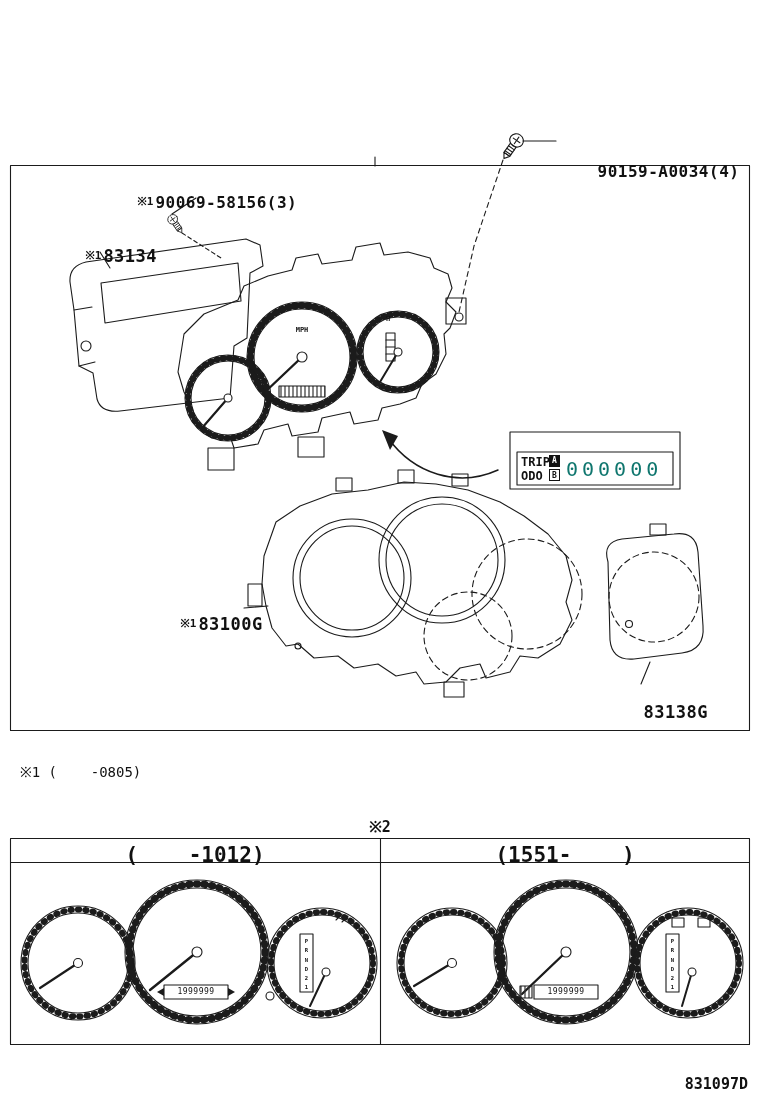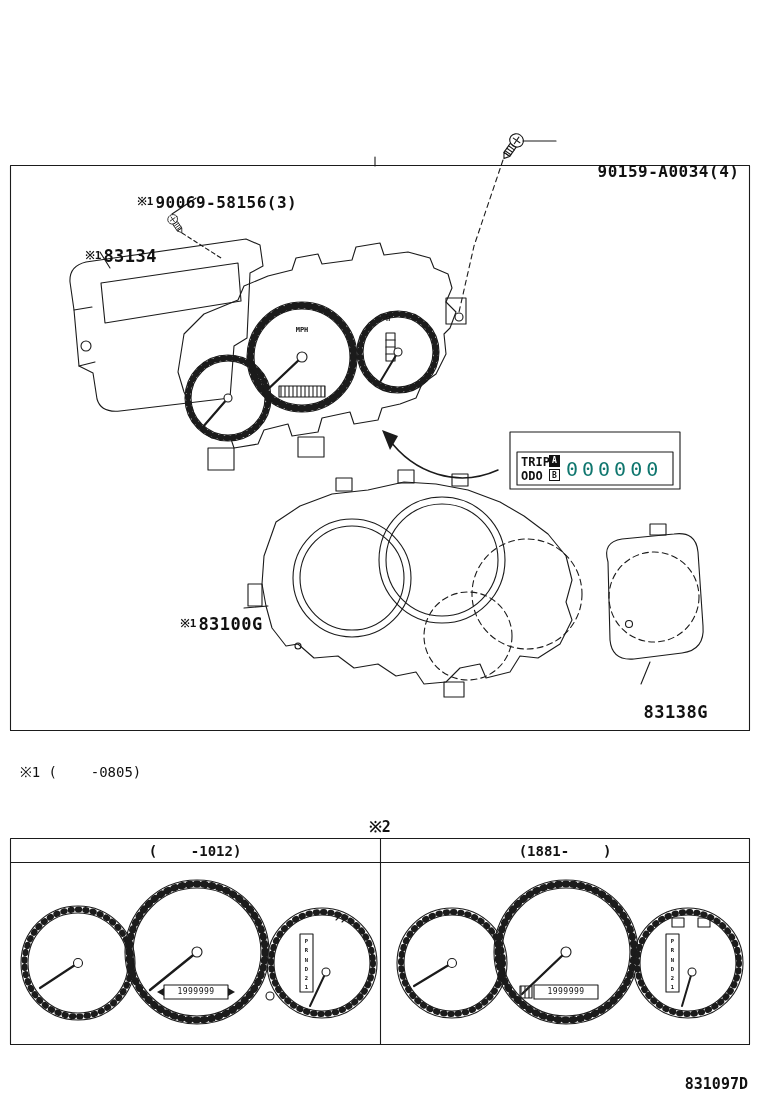--- a/index.html
+++ b/index.html
@@ -6,21 +6,21 @@
   .page{
     position:relative;width:760px;height:1112px;background:#fff;overflow:hidden;
     font-family:"DejaVu Sans Mono","Liberation Mono",monospace;color:#111;
   }
   svg.art{position:absolute;left:0;top:0;z-index:0;}
   .lbl{position:absolute;z-index:2;white-space:pre;line-height:1.1;}
   .ref{font-size:11px;font-weight:bold;vertical-align:3px;margin-right:2px;}
   .num{font-size:16px;font-weight:bold;letter-spacing:.5px;}
   .num.lg{font-size:17px;}
   .note{position:absolute;z-index:2;font-size:14px;white-space:pre;}
-  .hdr{position:absolute;z-index:2;font-size:14px;font-weight:bold;text-align:center;white-space:pre;}
+  .hdr{position:absolute;z-index:2;font-size:21px;font-weight:bold;text-align:center;white-space:pre;}
   .docnum{position:absolute;z-index:2;font-size:15px;font-weight:bold;text-align:right;}
   .tbl-ref{position:absolute;z-index:2;font-size:15px;font-weight:bold;text-align:center;}
   .trip-lbl{position:absolute;z-index:2;font-size:12px;font-weight:bold;line-height:1;}
   .selbox{position:absolute;z-index:2;width:11px;height:12px;font-size:8px;line-height:12px;
           text-align:center;font-weight:bold;box-sizing:border-box;}
   .selbox.a{background:#111;color:#fff;}
   .selbox.b{border:1px solid #111;color:#111;}
   .digits{position:absolute;z-index:2;height:30px;line-height:30px;font-size:20px;
           letter-spacing:4px;color:#0f766e;}
   .tinytxt{position:absolute;z-index:2;font-size:7px;font-weight:bold;text-align:center;}
@@ -229,21 +229,21 @@
   <div class="selbox a" style="left:549px;top:455px">A</div>
   <div class="selbox b" style="left:549px;top:469px">B</div>
   <div class="digits" style="left:566px;top:454px">000000</div>
 
   <div class="tinytxt" style="left:289px;top:326px;width:26px">MPH</div>
   <div class="tinytxt" style="left:383px;top:315px;width:10px">H</div>
 
   <div class="note" style="left:20px;top:762px">※1 (    -0805)</div>
   <div class="tbl-ref" style="left:360px;top:816px;width:40px">※2</div>
   <div class="hdr" style="left:10px;top:843px;width:370px">(    -1012)</div>
-  <div class="hdr" style="left:380px;top:843px;width:370px">(1881-    )</div>
+  <div class="hdr" style="left:380px;top:843px;width:370px">(1551-    )</div>
 
   <div class="gearstrip" style="left:300px;top:937px">P
 R
 N
 D
 2
 1</div>
   <div class="gearstrip" style="left:666px;top:937px">P
 R
 N

